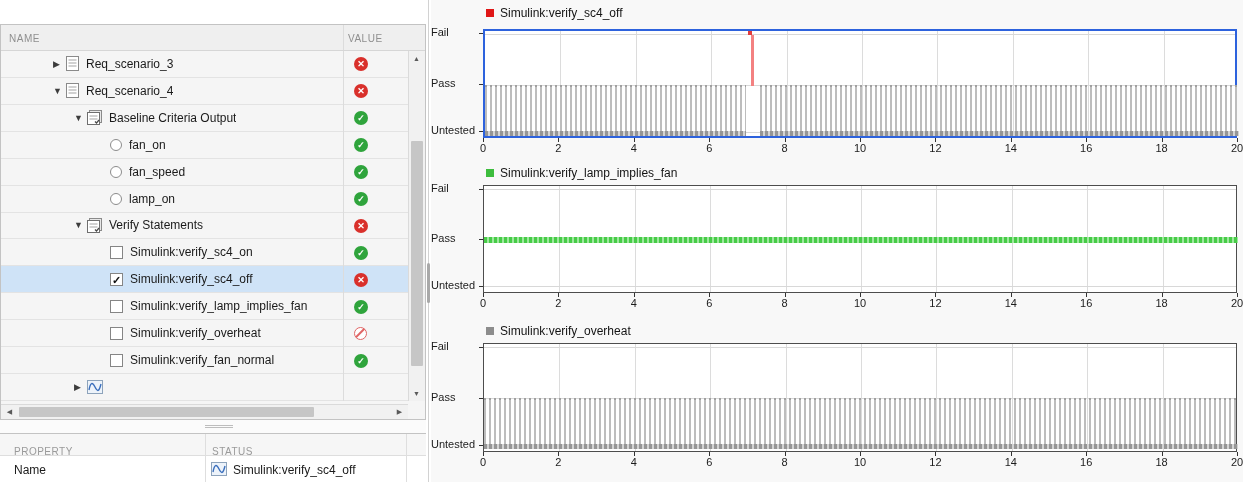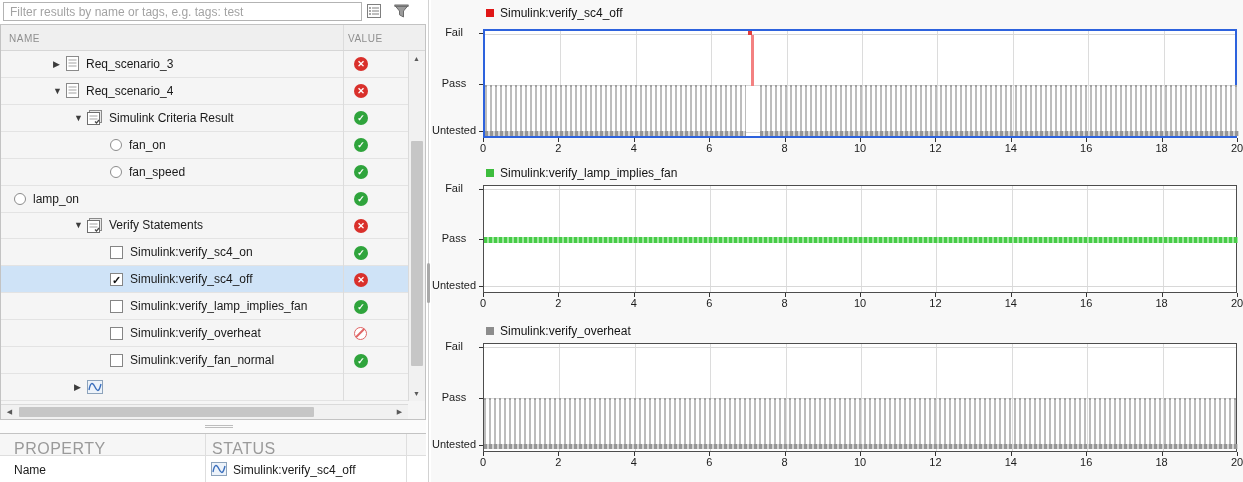--- a/index.html
+++ b/index.html
@@ -41,21 +41,21 @@
   #hscroll { position:absolute; left:0; top:379px; width:407px; height:15px; background:#f1f1f1; border-top:1px solid #dadada; }
   .sb-arrow { position:absolute; color:#5a5a5a; font-size:7px; line-height:14px; width:15px; text-align:center; }
   .sb-thumb { position:absolute; background:#c6c6c6; border-radius:1px; }
 
   #splitter { position:absolute; left:0; top:420px; width:426px; height:13px; background:#fbfbfb; }
   #splitter .handle { position:absolute; left:205px; top:5px; width:28px; height:1px; background:#bdbdbd; box-shadow:0 2px 0 #bdbdbd; }
 
   
   #prop-panel { position:absolute; left:0; top:433px; width:426px; height:49px; border-top:1px solid #c3c3c3; background:#fff; }
   #prop-header { position:absolute; left:0; top:0; width:426px; height:22px; background:#f6f6f6; border-bottom:1px solid #dedede; }
-  #prop-header .hdr { position:absolute; top:6px; font-size:16px; color:#9a9a9a; letter-spacing:0.5px; }
+  #prop-header .hdr { position:absolute; top:12px; font-size:10px; color:#9a9a9a; letter-spacing:0.5px; }
   #hdr-prop { left:14px; } #hdr-val { left:212px; }
   .prop-div { position:absolute; top:0; bottom:0; width:1px; background:#dedede; }
   #prop-row { position:absolute; left:0; top:22px; width:426px; height:27px; display:flex; align-items:center; }
   #prop-name { position:absolute; left:14px; font-size:12px; color:#1a1a1a; }
   #prop-value-icon { position:absolute; left:211px; top:6px; }
   #prop-value { position:absolute; left:233px; font-size:12px; color:#1a1a1a; }
 
   
   #panel-divider { position:absolute; left:426px; top:0; width:5px; height:482px; background:#fff; }
   #panel-divider .line { position:absolute; left:2px; top:0; width:1px; height:482px; background:#d2d2d2; }
@@ -75,55 +75,31 @@
   .stems .lines { position:absolute; left:0; right:0; top:0; bottom:3px;
                   background:repeating-linear-gradient(90deg,#bdbdbd 0 2px,transparent 2px 5px); }
   .stems .tips { position:absolute; left:0; right:0; top:0; height:2px;
                  background:repeating-linear-gradient(90deg,#a0a0a0 0 2px,transparent 2px 5px); }
   .stems .band { position:absolute; left:0; right:0; bottom:0; height:5px;
                  background:repeating-linear-gradient(90deg,#969696 0 3px,#d4d4d4 3px 5px); }
   .passband { position:absolute; height:6px;
               background:repeating-linear-gradient(90deg,#47cc47 0 3px,#9fe89f 3px 5px); }
   .failstem { position:absolute; width:3px; background:#f38181; }
   .failmark { position:absolute; width:4px; height:4px; border:2px solid #e23d3d; background:#f6baba; }
-  .ylab { position:absolute; font-size:11px; color:#1c1c1c; text-align:center; width:46px; }
+  .ylab { position:absolute; font-size:11px; color:#1c1c1c; text-align:left; width:46px; }
   .xlab { position:absolute; font-size:11px; color:#1c1c1c; text-align:center; width:24px; }
   .tick-y { position:absolute; height:1px; width:4px; background:#333; }
   .tick-x { position:absolute; width:1px; height:4px; background:#333; }
 </style>
 <style>.st.pass{background:#2fa43c} .st.fail{background:#d9302b}.trow.selected{background:#cfe3f7}.plot-area.selected{border-color:#2d62dd}</style></head>
 <body>
 
 <div id="app">
 
   <div id="left-panel">
-    <div id="filter-bar">
-      <input id="filter-input" type="text" placeholder="Filter results by name or tags, e.g. tags: test" style="">
-      <button class="toolbtn" id="btn-list">
-        <span>
-          <svg width="16" height="16" viewBox="0 0 16 16">
-            <rect x="1.5" y="1.5" width="13" height="13" fill="#fdfdfd" stroke="#7e7e7e"></rect>
-            <circle cx="4" cy="5" r="0.9" fill="#7e7e7e"></circle>
-              <circle cx="4" cy="8" r="0.9" fill="#7e7e7e"></circle>
-              <circle cx="4" cy="11" r="0.9" fill="#7e7e7e"></circle>
-            <line x1="6" y1="5" x2="13" y2="5" stroke="#7e7e7e"></line>
-              <line x1="6" y1="8" x2="13" y2="8" stroke="#7e7e7e"></line>
-              <line x1="6" y1="11" x2="13" y2="11" stroke="#7e7e7e"></line>
-          </svg>
-        </span>
-      </button>
-      <button class="toolbtn" id="btn-funnel">
-        <span>
-          <svg width="17" height="16" viewBox="0 0 17 16">
-            <path d="M1.5 2 H15.5 L10.5 8 V14 L6.5 11.8 V8 Z" fill="#9b9b9b" stroke="#6b6b6b" stroke-width="1"></path>
-            <line x1="1.5" y1="3.4" x2="15.5" y2="3.4" stroke="#6b6b6b"></line>
-          </svg>
-        </span>
-      </button>
-    </div>
 
     <div id="tree-panel">
       <div id="tree-header">
         <span class="hdr" id="hdr-name">NAME</span>
         <span class="hdr" id="hdr-status">VALUE</span>
         <div class="prop-div" style="left:342px; background:#dcdcdc;"></div>
       </div>
       <div id="tree-rows">
           <div class="trow" style="padding-left: 52px;">
             <span class="expander">▶</span>
@@ -159,21 +135,21 @@
             <span class="expander">▼</span>
             <span class="tree-icon">
               <svg width="15" height="15" viewBox="0 0 15 15">
                 <rect x="2.5" y="0.5" width="12" height="12" fill="#e8e8e8" stroke="#8a8a8a"></rect>
                 <rect x="0.5" y="2.5" width="12" height="12" fill="#fff" stroke="#6e6e6e"></rect>
                 <line x1="2.5" y1="6" x2="10.5" y2="6" stroke="#a3a3a3"></line>
                 <line x1="2.5" y1="9" x2="10.5" y2="9" stroke="#a3a3a3"></line>
                 <path d="M8 11.5 l1.5 1.5 l2.5 -3" stroke="#4a4a4a" fill="none" stroke-width="1.2"></path>
               </svg>
             </span>
-            <span class="tlabel">Simulink Criteria Result</span>
+            <span class="tlabel">Baseline Criteria Output</span>
             <span class="status-cell">
               <span class="st pass">✓</span>
             </span>
           </div>
           <div class="trow" style="padding-left: 96px;">
             <span class="expander"></span>
             <span class="tree-icon">
               <span class="radio"></span>
             </span>
             <span class="tlabel">fan_on</span>
@@ -184,21 +160,21 @@
           <div class="trow" style="padding-left: 96px;">
             <span class="expander"></span>
             <span class="tree-icon">
               <span class="radio"></span>
             </span>
             <span class="tlabel">fan_speed</span>
             <span class="status-cell">
               <span class="st pass">✓</span>
             </span>
           </div>
-          <div class="trow" style="">
+          <div class="trow" style="padding-left: 96px;">
             <span class="expander"></span>
             <span class="tree-icon">
               <span class="radio"></span>
             </span>
             <span class="tlabel">lamp_on</span>
             <span class="status-cell">
               <span class="st pass">✓</span>
             </span>
           </div>
           <div class="trow" style="padding-left: 73px;">

